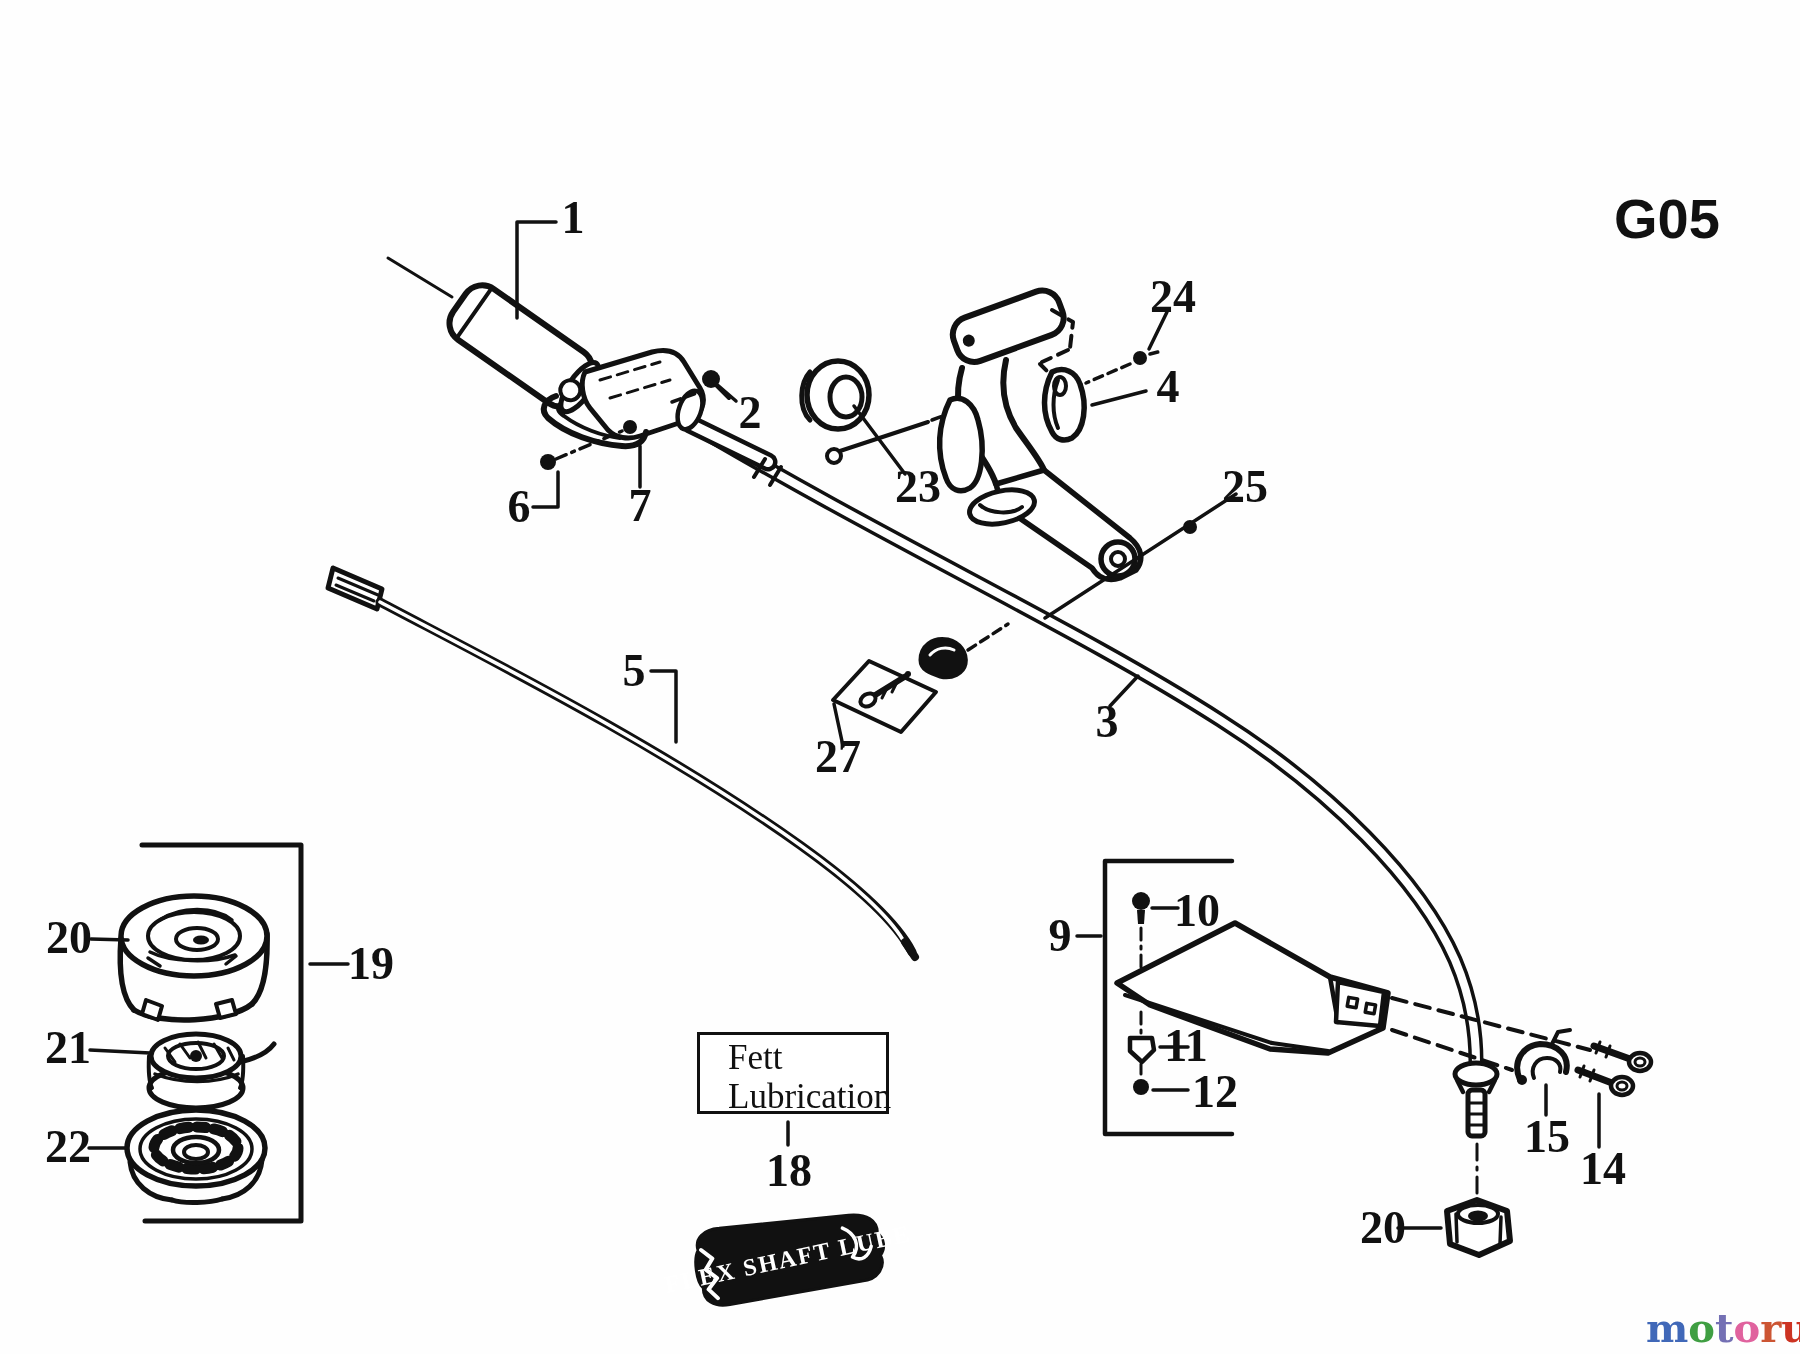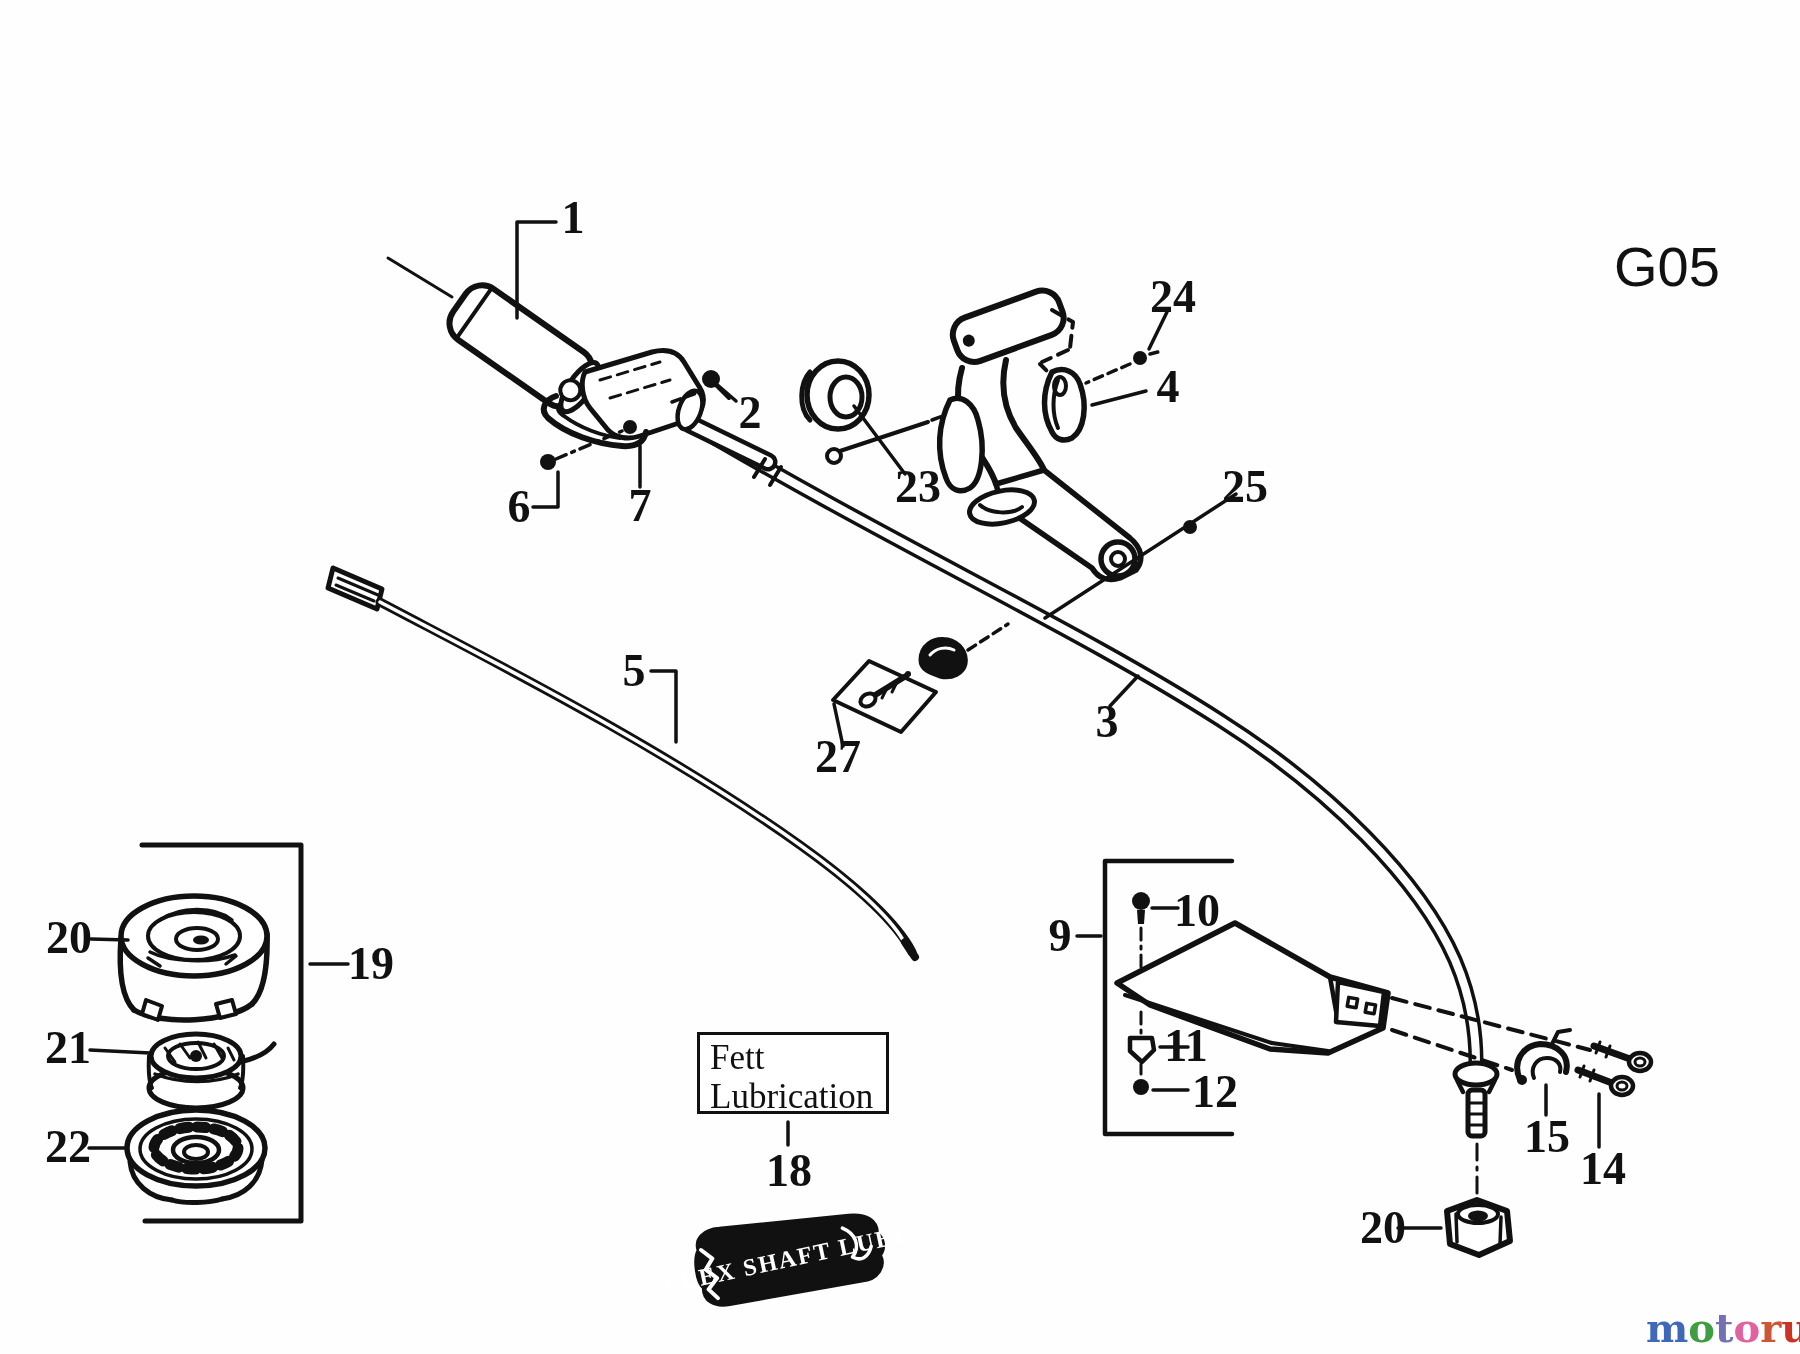--- a/index.html
+++ b/index.html
@@ -13,32 +13,32 @@
   }
   .page svg{position:absolute;left:0;top:0;}
   .title{
     position:absolute;left:810px;top:34px;transform:translateX(-50%);
     font-family:"Liberation Sans",sans-serif;
     font-size:64px;font-weight:700;letter-spacing:1px;white-space:nowrap;
   }
   .page-code{
     position:absolute;left:1614px;top:186px;
     font-family:"Liberation Sans",sans-serif;
-    font-size:56px;font-weight:400;margin-top:48px;
+    font-size:56px;font-weight:700;
   }
   .callout{
     position:absolute;transform:translate(-50%,-50%);
     font-family:"Liberation Serif",serif;
     font-size:46px;font-weight:700;line-height:1;white-space:nowrap;
   }
   .lube-box{
     position:absolute;left:697px;top:1032px;width:192px;height:82px;
     border:3px solid #111;background:#fff;
     font-family:"Liberation Serif",serif;font-size:35px;line-height:1.12;
-    padding:3px 0 0 10px;box-sizing:border-box;
+    padding:3px 0 0 28px;box-sizing:border-box;
   }
   .lube-box div{white-space:nowrap;}
   .watermark{
     position:absolute;left:1646px;top:1308px;
     font-family:"DejaVu Serif",serif;font-size:40px;font-weight:700;
     white-space:nowrap;line-height:1;
   }
 </style>
 </head>
 <body>

